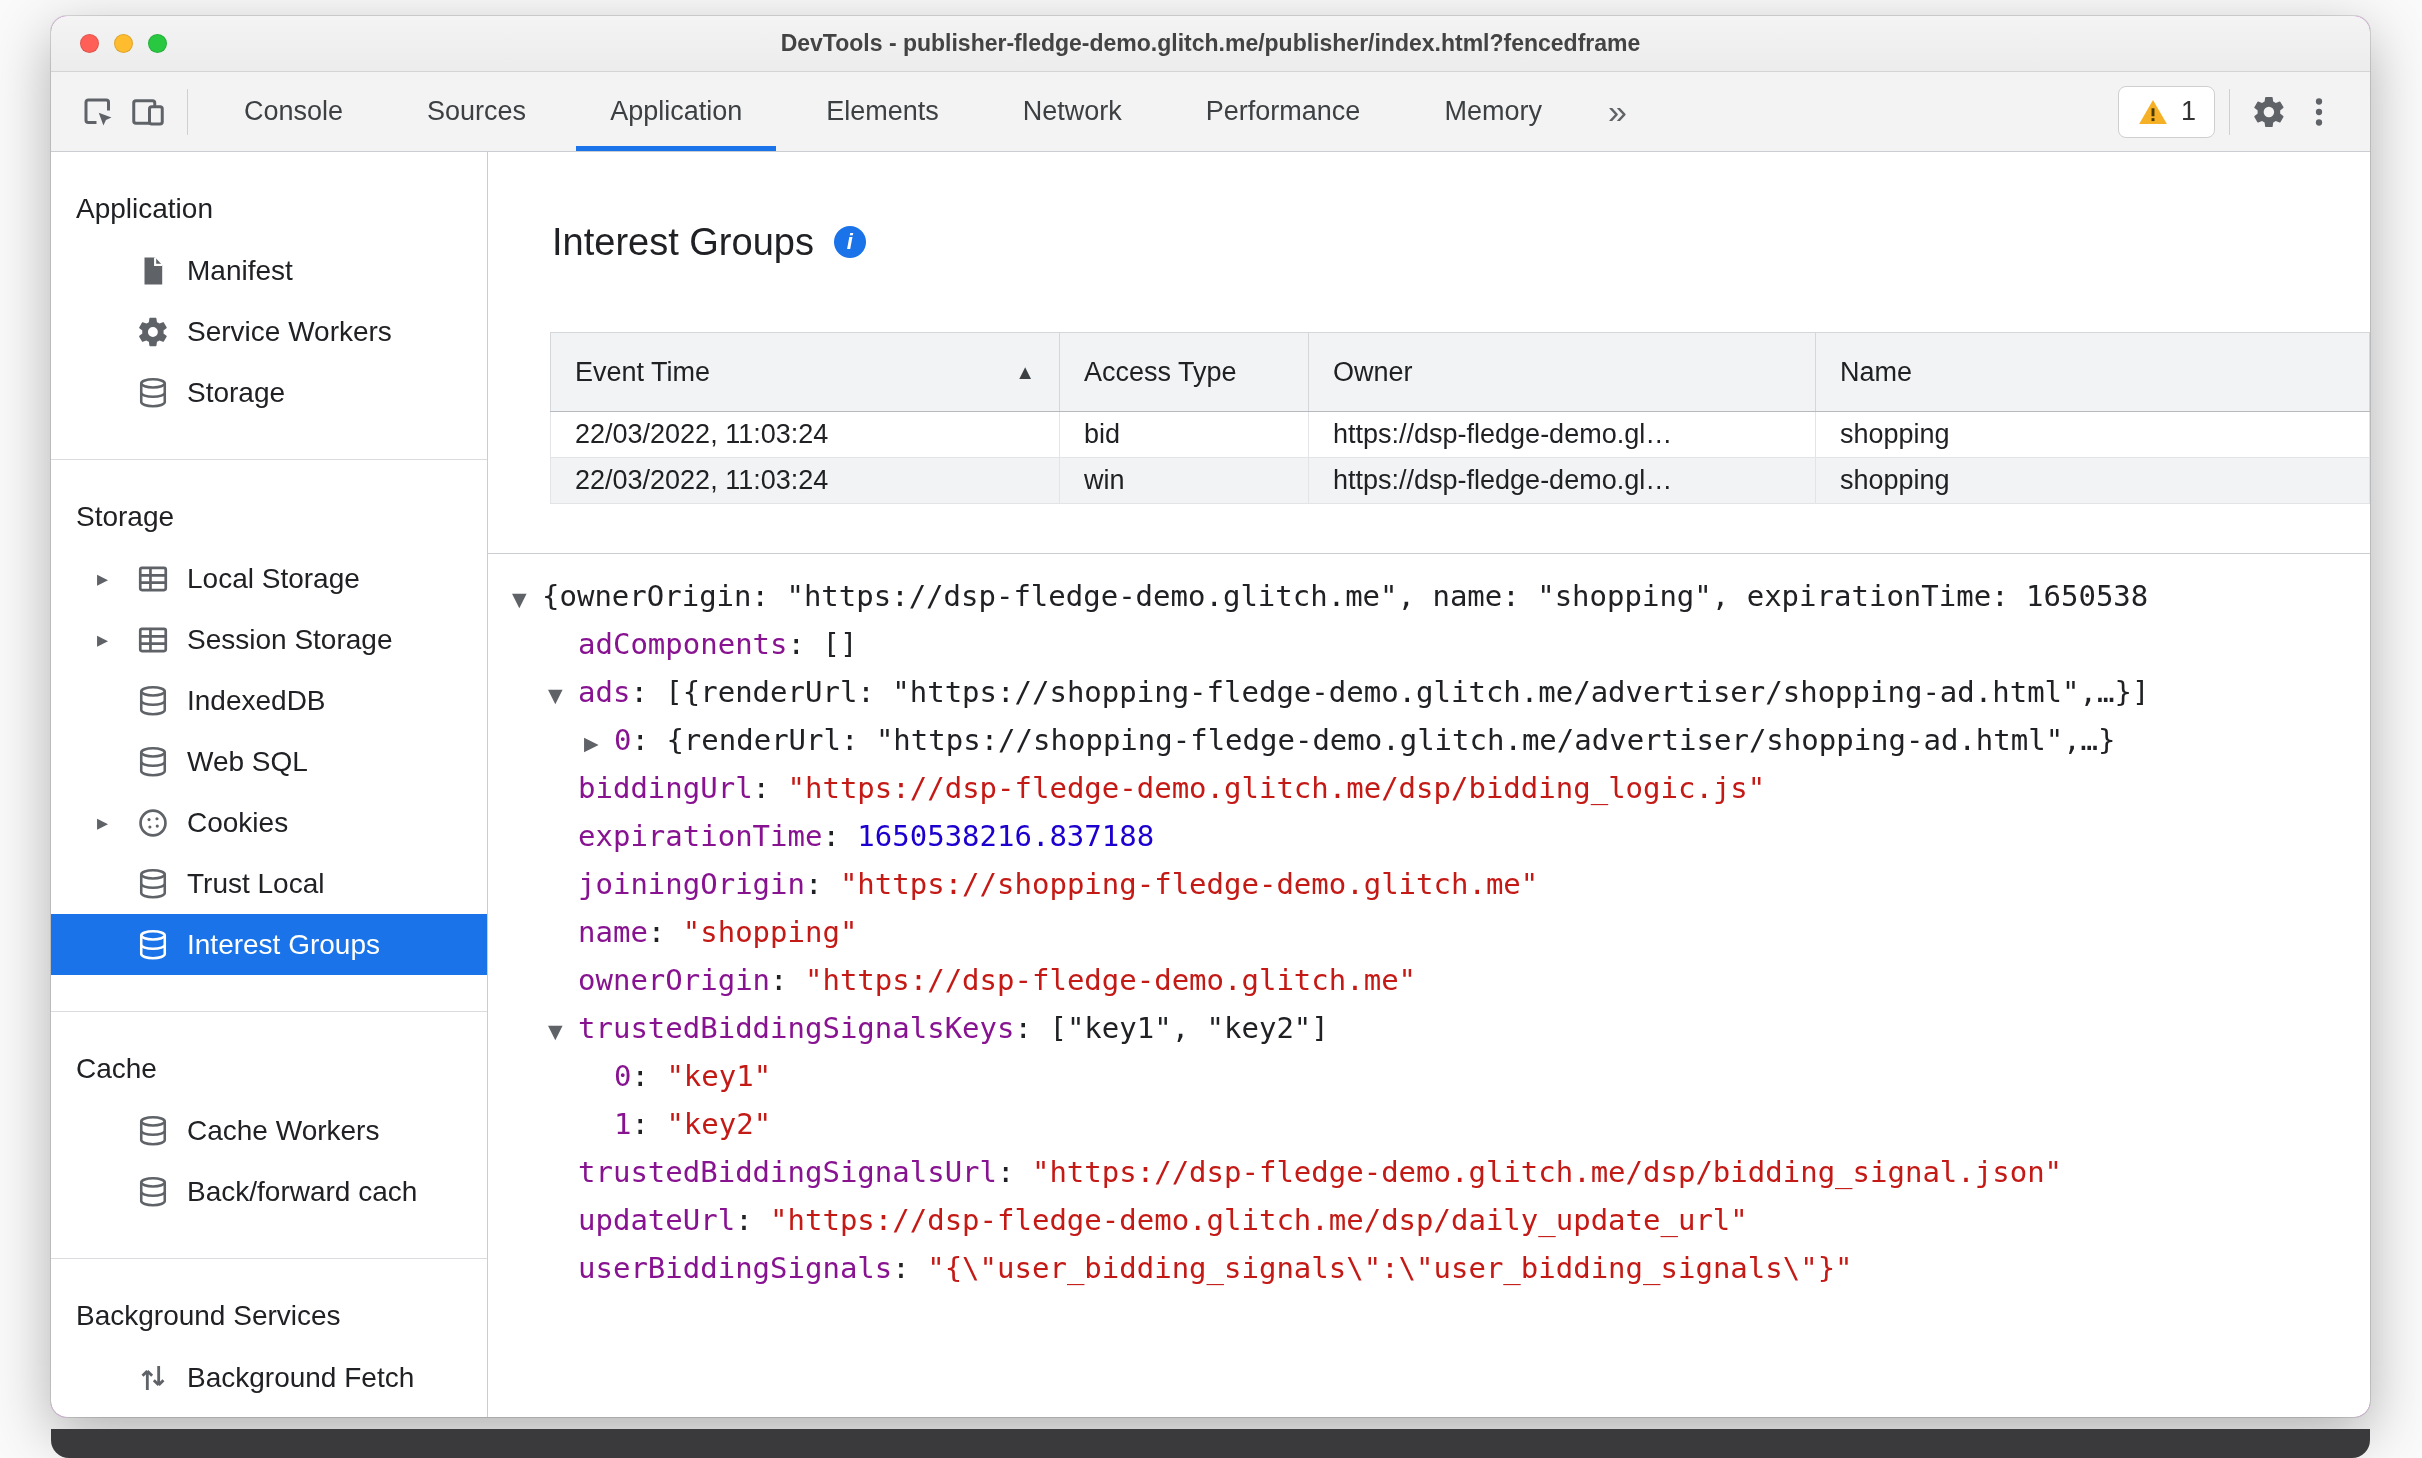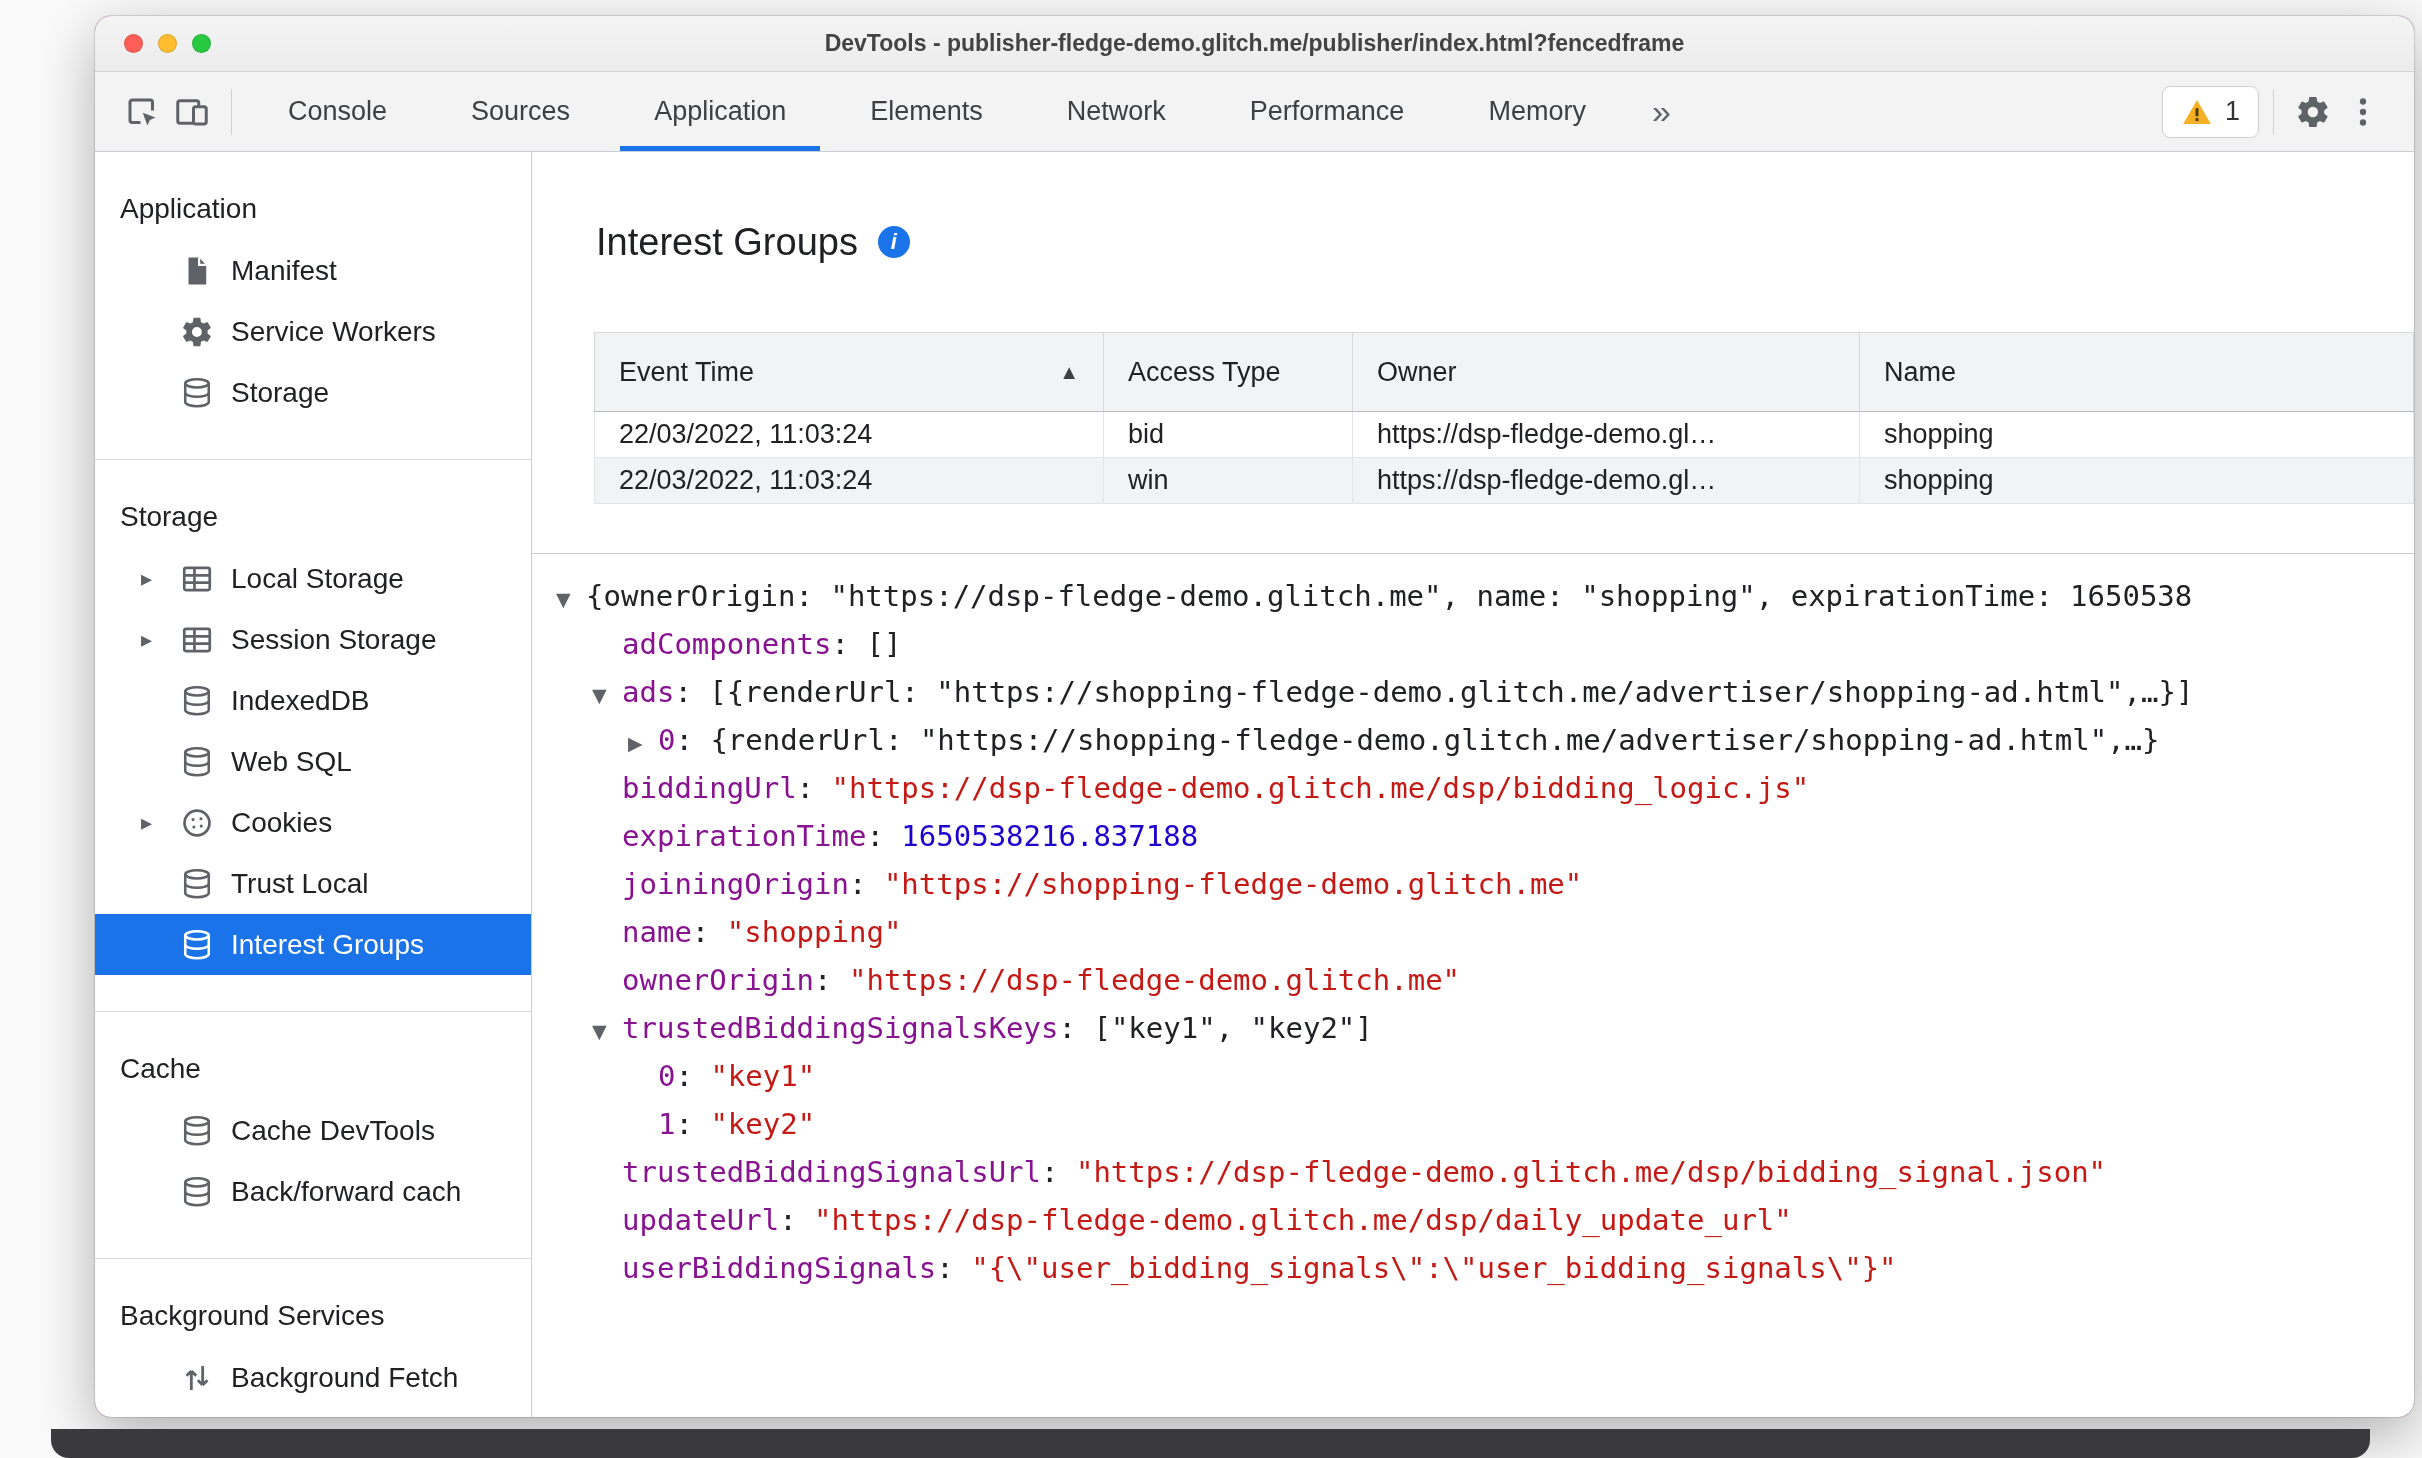--- a/index.html
+++ b/index.html
@@ -1,21 +1,21 @@
 <!DOCTYPE html>
 <html><head>
 <meta charset="utf-8">
 <style>
   * { margin:0; padding:0; box-sizing:border-box; }
   html,body { width:2422px; height:1458px; }
   body { background:#fafafa; font-family:"Liberation Sans", sans-serif; position:relative; overflow:hidden; }
 
   .window{ position:absolute; left:51px; top:16px; width:2319px; height:1401px;
     background:#a21caf; border-radius:16px; overflow:hidden; display:flex; flex-direction:column;
-    box-shadow:0 18px 60px rgba(0,0,0,.30), 0 0 0 1px rgba(0,0,0,.12);margin-left:44px; }
+    box-shadow:0 18px 60px rgba(0,0,0,.30), 0 0 0 1px rgba(0,0,0,.12); }
 
   
   .titlebar{ flex:0 0 56px; background:linear-gradient(#f4f4f4,#ececec); border-bottom:1px solid #d4d4d4;
     position:relative; display:flex; align-items:center; justify-content:center; }
   .lights{ position:absolute; left:29px; top:0; height:100%; display:flex; align-items:center; gap:15px; }
   .light{ width:19px; height:19px; border-radius:50%; border:1px solid rgba(0,0,0,.12); }
   .light.red{ background:#ff5f57; } .light.yellow{ background:#febc2e; } .light.green{ background:#28c840; }
   .title-text{ font-size:23px; font-weight:700; color:#434343; }
 
   
@@ -260,21 +260,21 @@
           <div class="section-header">Cache</div>
           <div class="side-item">
             <span class="tri"></span>
             <span class="sicon">
               <svg viewBox="0 0 24 24" fill="none" stroke="#5f6368" stroke-width="1.8">
                 <ellipse cx="12" cy="5.2" rx="8.3" ry="2.9"></ellipse>
                 <path d="M3.7 5.2v6.6c0 1.6 3.7 2.9 8.3 2.9s8.3-1.3 8.3-2.9V5.2"></path>
                 <path d="M3.7 11.8v6.6c0 1.6 3.7 2.9 8.3 2.9s8.3-1.3 8.3-2.9v-6.6"></path>
               </svg>
             </span>
-            <span class="slabel">Cache DevTools</span>
+            <span class="slabel">Cache Workers</span>
           </div>
           <div class="side-item">
             <span class="tri"></span>
             <span class="sicon">
               <svg viewBox="0 0 24 24" fill="none" stroke="#5f6368" stroke-width="1.8">
                 <ellipse cx="12" cy="5.2" rx="8.3" ry="2.9"></ellipse>
                 <path d="M3.7 5.2v6.6c0 1.6 3.7 2.9 8.3 2.9s8.3-1.3 8.3-2.9V5.2"></path>
                 <path d="M3.7 11.8v6.6c0 1.6 3.7 2.9 8.3 2.9s8.3-1.3 8.3-2.9v-6.6"></path>
               </svg>
             </span>

